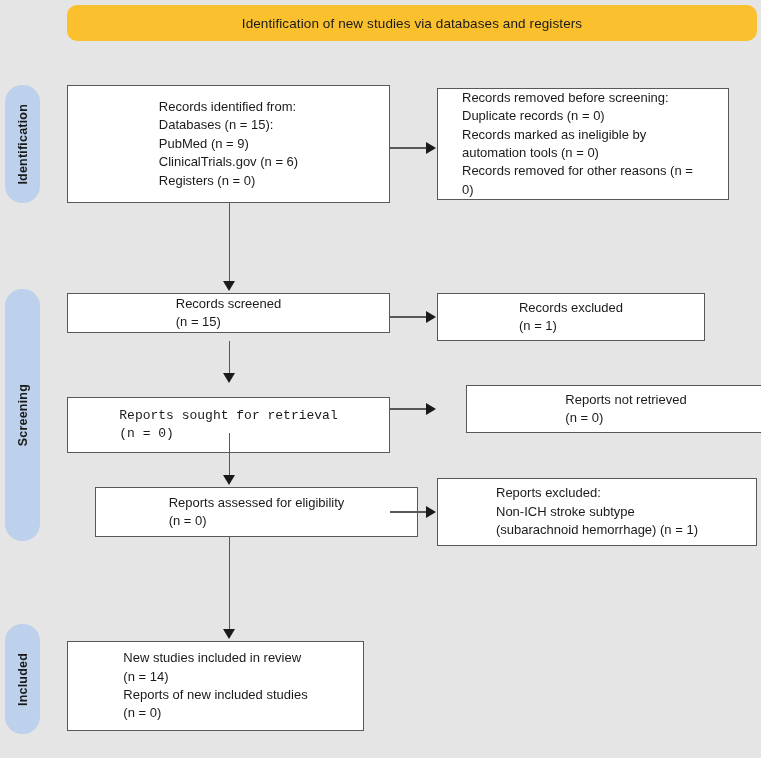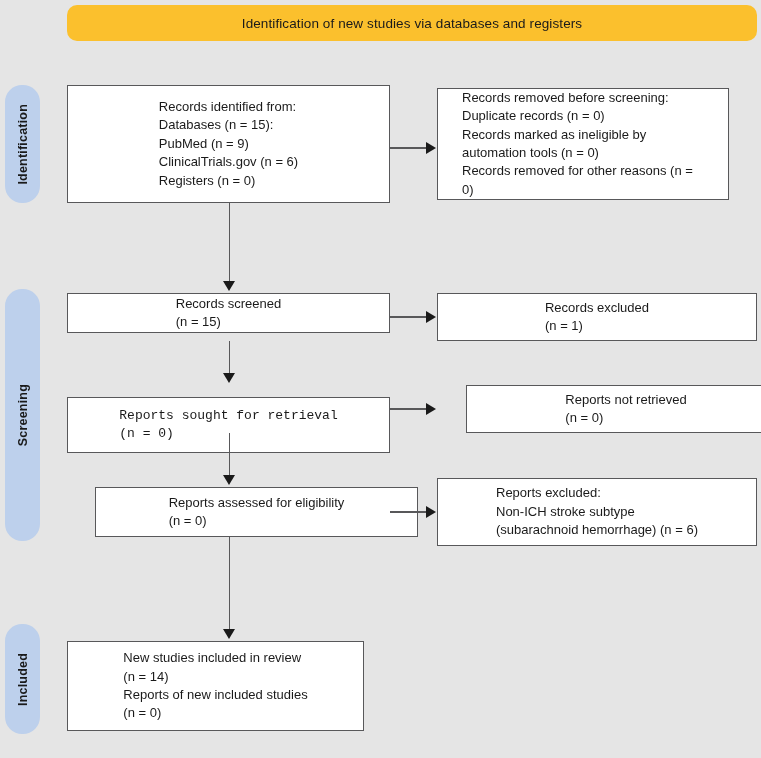--- a/index.html
+++ b/index.html
@@ -80,21 +80,21 @@
 
   
   #box-identified      { left: 67px; top: 85px;  width: 323px; height: 118px; }
   #box-screened        { left: 67px; top: 293px; width: 323px; height: 40px;  }
   #box-sought          { left: 67px; top: 397px; width: 323px; height: 56px; font-family: Liberation Mono, monospace;  }
   #box-assessed        { left: 67px; top: 487px; width: 323px; height: 50px; margin-left: 28px;  }
   #box-included        { left: 67px; top: 641px; width: 297px; height: 90px;  }
 
   
   #box-removed         { left: 437px; top: 88px;  width: 292px; height: 112px; }
-  #box-excluded-recs   { left: 437px; top: 293px; width: 320px; height: 48px;  }
+  #box-excluded-recs   { left: 437px; top: 293px; width: 268px; height: 48px;  }
   #box-not-retrieved   { left: 437px; top: 385px; width: 320px; height: 48px; margin-left: 29px;  }
   #box-excluded-reps   { left: 437px; top: 478px; width: 320px; height: 68px;  }
 
   
   .conn-v {
     position: absolute;
     width: 1.5px;
     background: #58585a;
   }
   .conn-h {
@@ -192,21 +192,21 @@
     <span class="box-text">Records excluded
 (n = 1)</span>
   </div>
   <div class="box" id="box-not-retrieved">
     <span class="box-text">Reports not retrieved
 (n = 0)</span>
   </div>
   <div class="box" id="box-excluded-reps">
     <span class="box-text">Reports excluded:
 Non-ICH stroke subtype
-(subarachnoid hemorrhage) (n = 6)</span>
+(subarachnoid hemorrhage) (n = 1)</span>
   </div>
 
   <div class="conn-v" id="v1"></div>
   <div class="arrow-down" id="a1"></div>
   <div class="conn-v" id="v2"></div>
   <div class="arrow-down" id="a2"></div>
   <div class="conn-v" id="v3"></div>
   <div class="arrow-down" id="a3"></div>
   <div class="conn-v" id="v4"></div>
   <div class="arrow-down" id="a4"></div>

